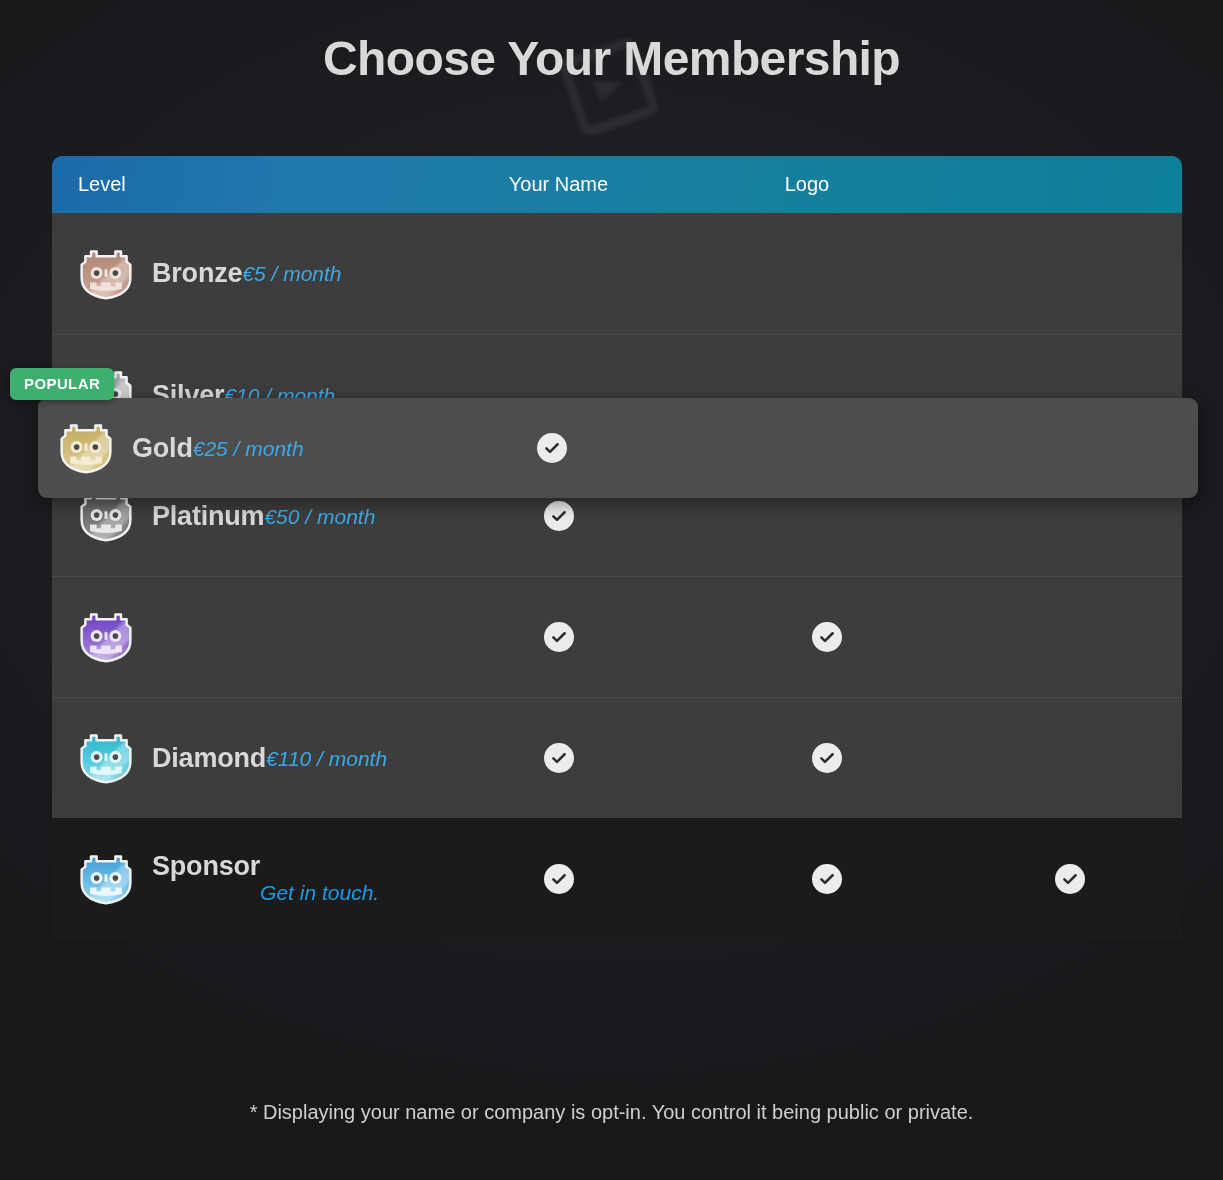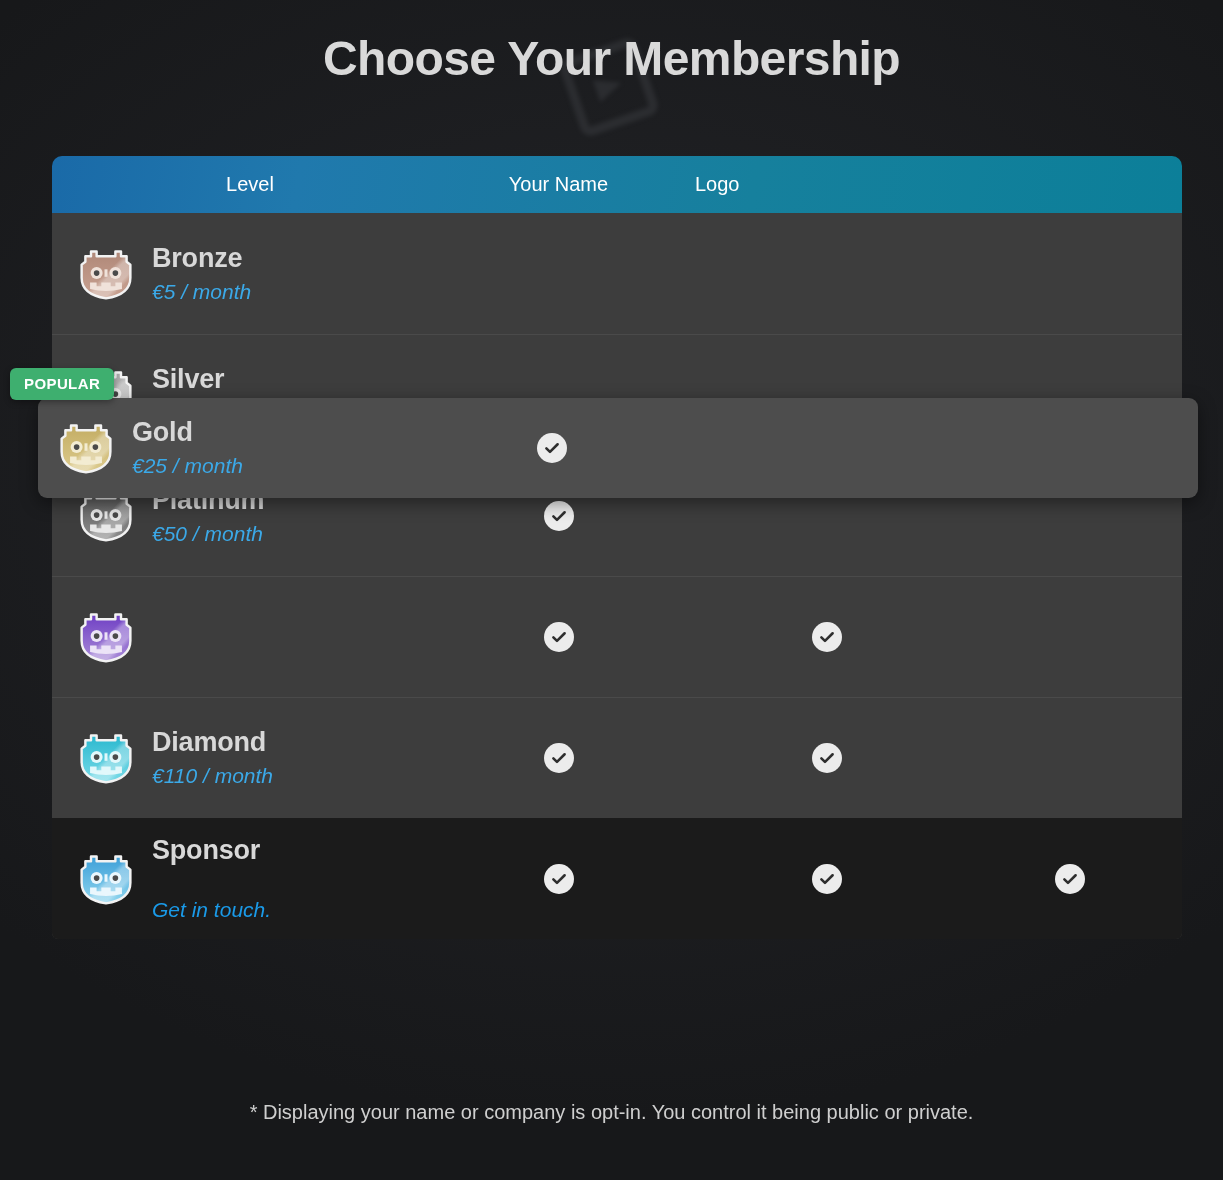--- a/index.html
+++ b/index.html
@@ -76,24 +76,24 @@
     background: linear-gradient(100deg, #1a6aa8 0%, #2079ad 22%, #16809d 62%, #0c7f99 100%);
     border-radius: 10px 10px 0 0;
     position: relative;
     z-index: 3;
   }
   .th {
     font-size: 20px;
     color: #ffffff;
     font-weight: normal;
   }
-  .th-level   { width: 370px; padding-left: 26px; text-align: center; }
+  .th-level   { width: 370px; padding-left: 26px; text-align: left; }
   .th-name    { width: 273px; text-align: center; }
   .th-link    { width: 263px; text-align: center; }
-  .th-logo    { width: 224px; }
+  .th-logo    { width: 224px; text-align: center; }
 
   .table-body {
     background: #3d3d3d;
     border-radius: 0 0 6px 6px;
     overflow: hidden;
     position: relative;
   }
 
   .row {
     display: flex;
@@ -131,21 +131,21 @@
   .row.featured .c-name  { width: 287px; }
 
   .tier-icon {
     width: 60px;
     height: 60px;
     flex: 0 0 60px;
     margin-right: 16px;
   }
   .tier-icon svg { display: block; width: 100%; height: 100%; }
 
-  .tier-text { display: flex; flex-direction: column; justify-content: center; }
+  .tier-text { display: flex; flex-direction: row; justify-content: center; }
 
   .tier-name {
     font-size: 27px;
     font-weight: bold;
     color: #d8d8d8;
     line-height: 33px;
     letter-spacing: -0.2px;
   }
   .tier-price {
     font-size: 21px;

